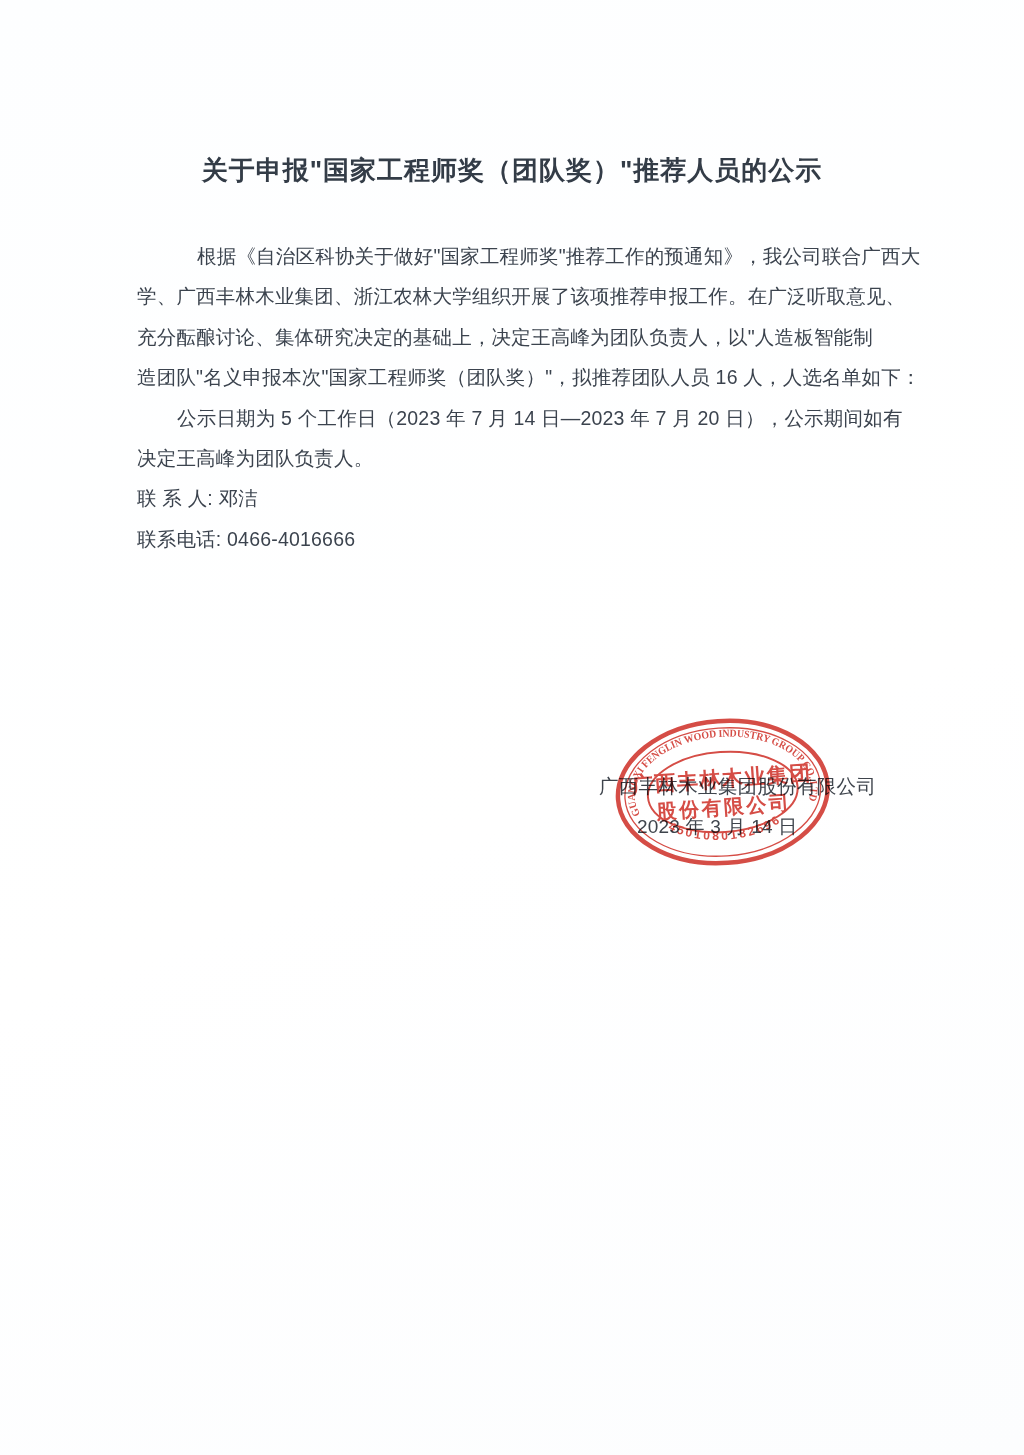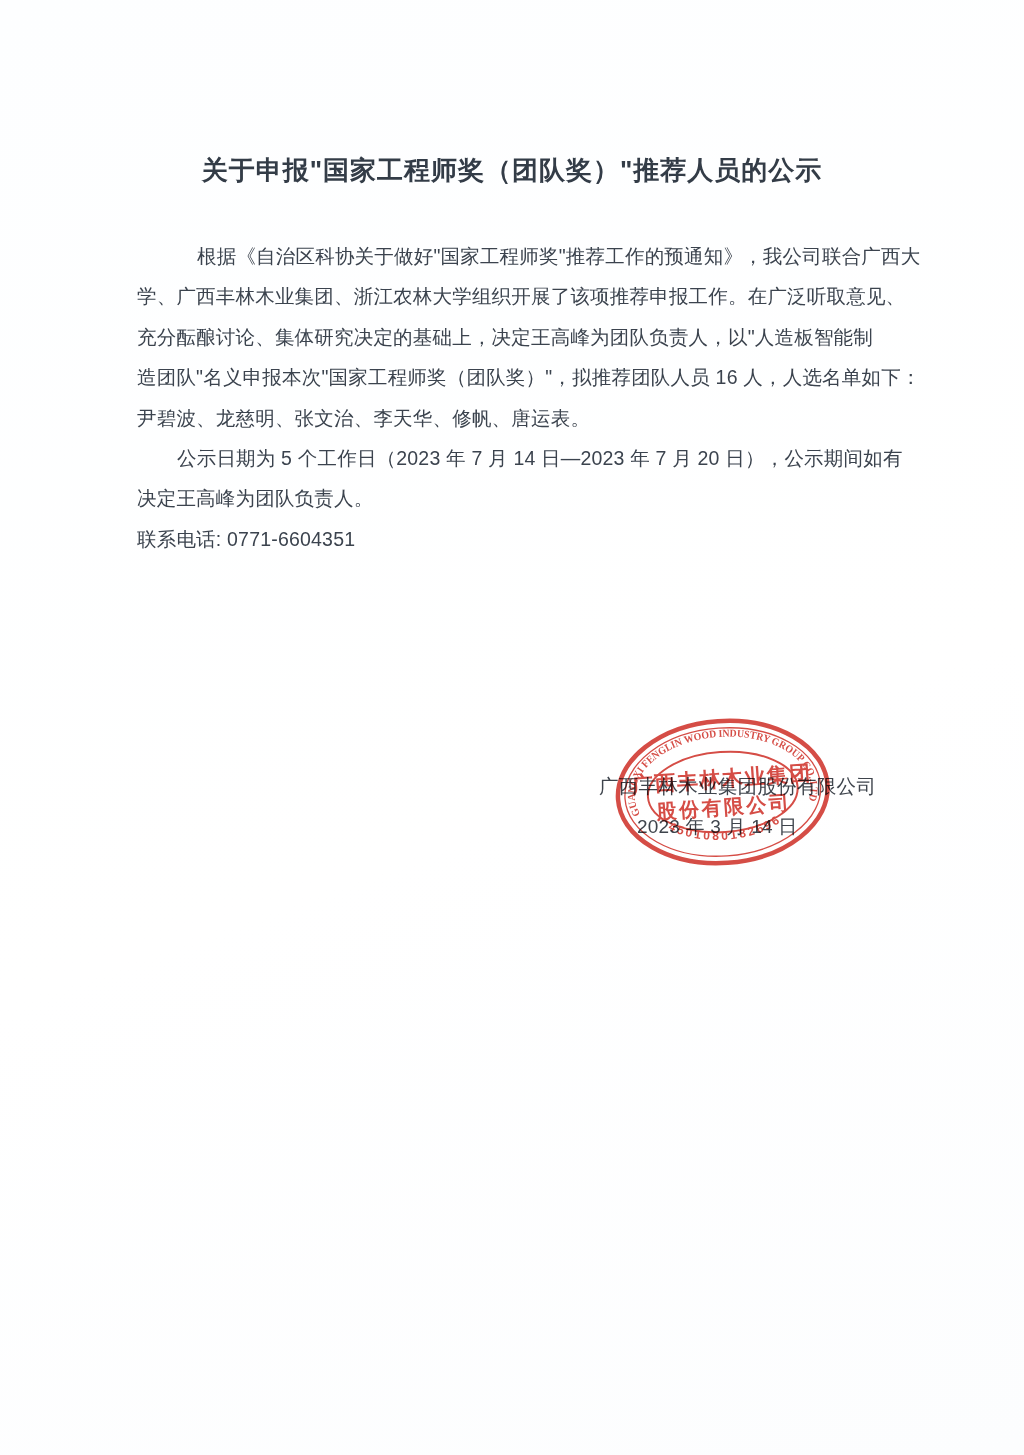--- a/index.html
+++ b/index.html
@@ -91,24 +91,24 @@
 
 <div class="page">
 
   <h1 class="title">关于申报"国家工程师奖（团队奖）"推荐人员的公示</h1>
 
   <div class="doc-body">
     <div class="bline ind-p1">根据《自治区科协关于做好"国家工程师奖"推荐工作的预通知》，我公司联合广西大</div>
     <div class="bline">学、广西丰林木业集团、浙江农林大学组织开展了该项推荐申报工作。在广泛听取意见、</div>
     <div class="bline">充分酝酿讨论、集体研究决定的基础上，决定王高峰为团队负责人，以"人造板智能制</div>
     <div class="bline">造团队"名义申报本次"国家工程师奖（团队奖）"，拟推荐团队人员 16 人，人选名单如下：</div>
-    <div class="bline">尹碧波、龙慈明、张文治、李天华、修帆、唐运表。</div>
     <div class="bline ind-date">公示日期为 5 个工作日（2023 年 7 月 14 日—2023 年 7 月 20 日），公示期间如有</div>
     <div class="bline">决定王高峰为团队负责人。</div>
-    <div class="bline">联系电话: 0771-6604351</div>
+    <div class="bline">联 系 人: 邓洁</div>
+    <div class="bline">联系电话: 0466-4016666</div>
   </div>
 
   <div class="signature-company">广西丰林木业集团股份有限公司</div>
   <div class="signature-date">2023 年 3 月 14 日</div>
 
   <svg class="stamp" viewBox="0 0 244 196" xmlns="http://www.w3.org/2000/svg">
     <defs>
       <path id="arcTop" d="M 37 109 A 88 55 0 1 1 207 109" fill="none"></path>
       <path id="arcBottom" d="M 53 119 A 80 48 0 0 0 191 119" fill="none"></path>
     </defs>

